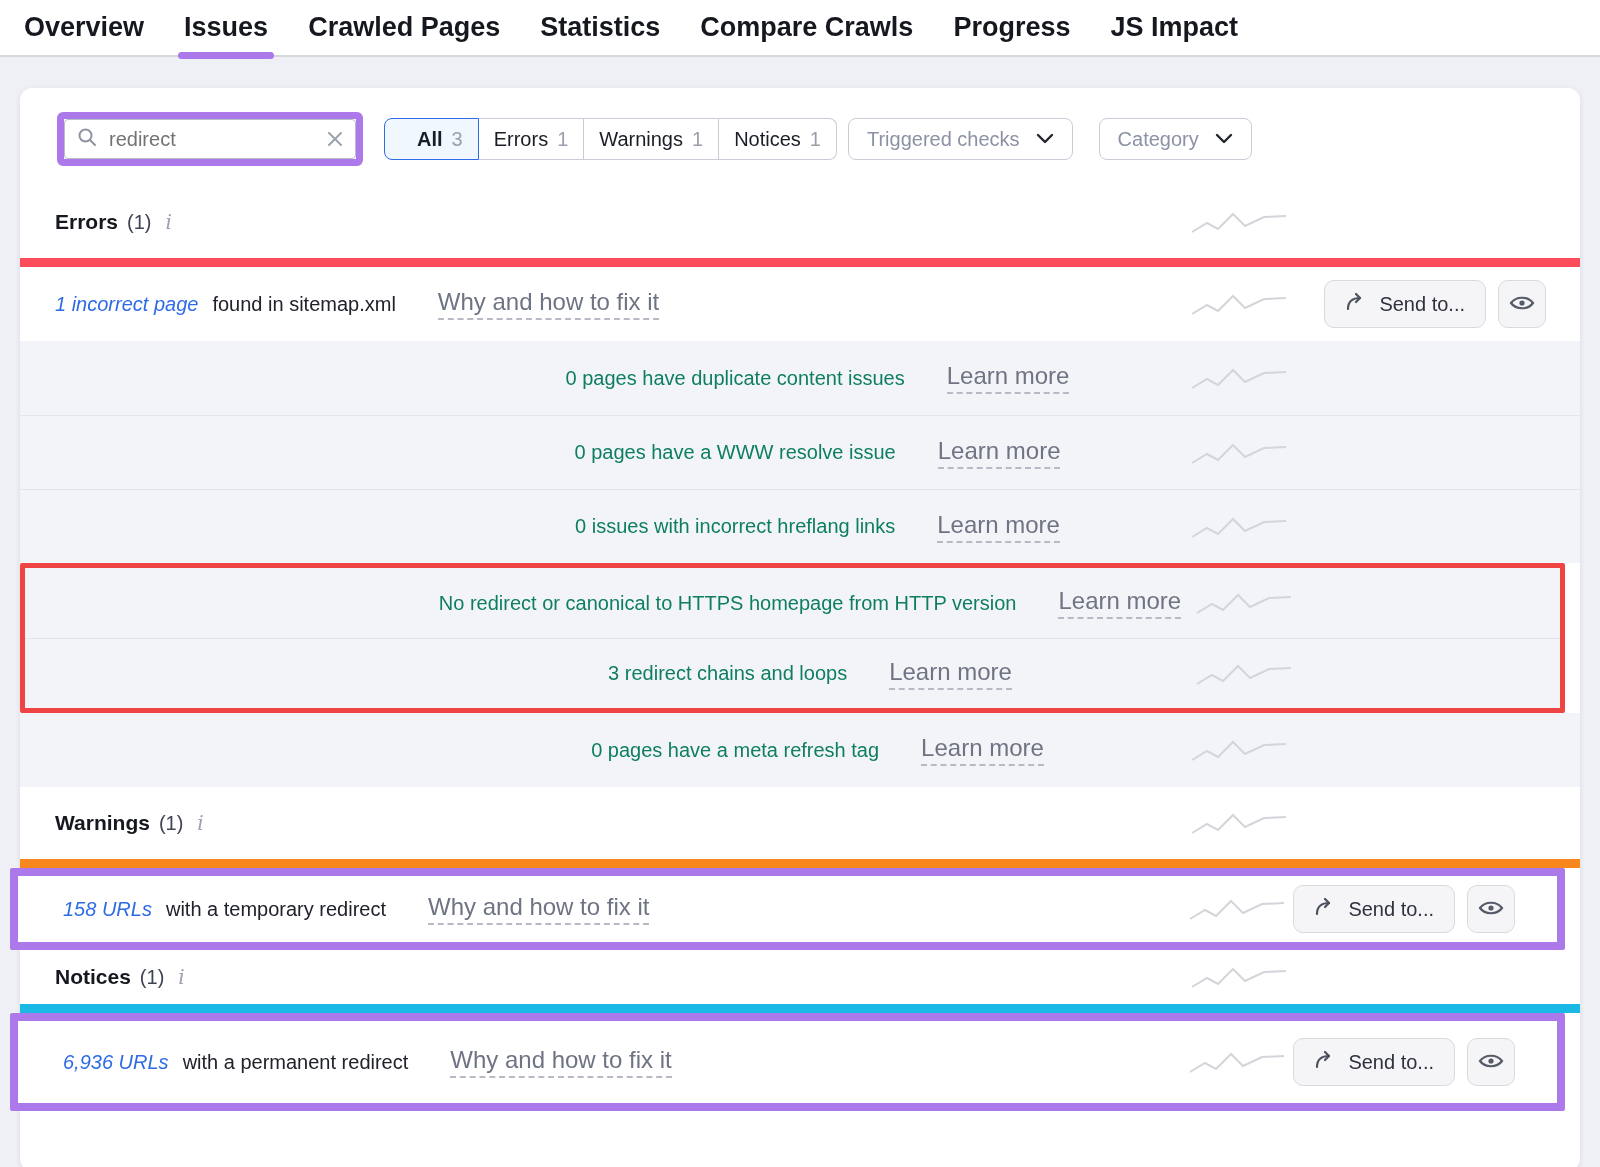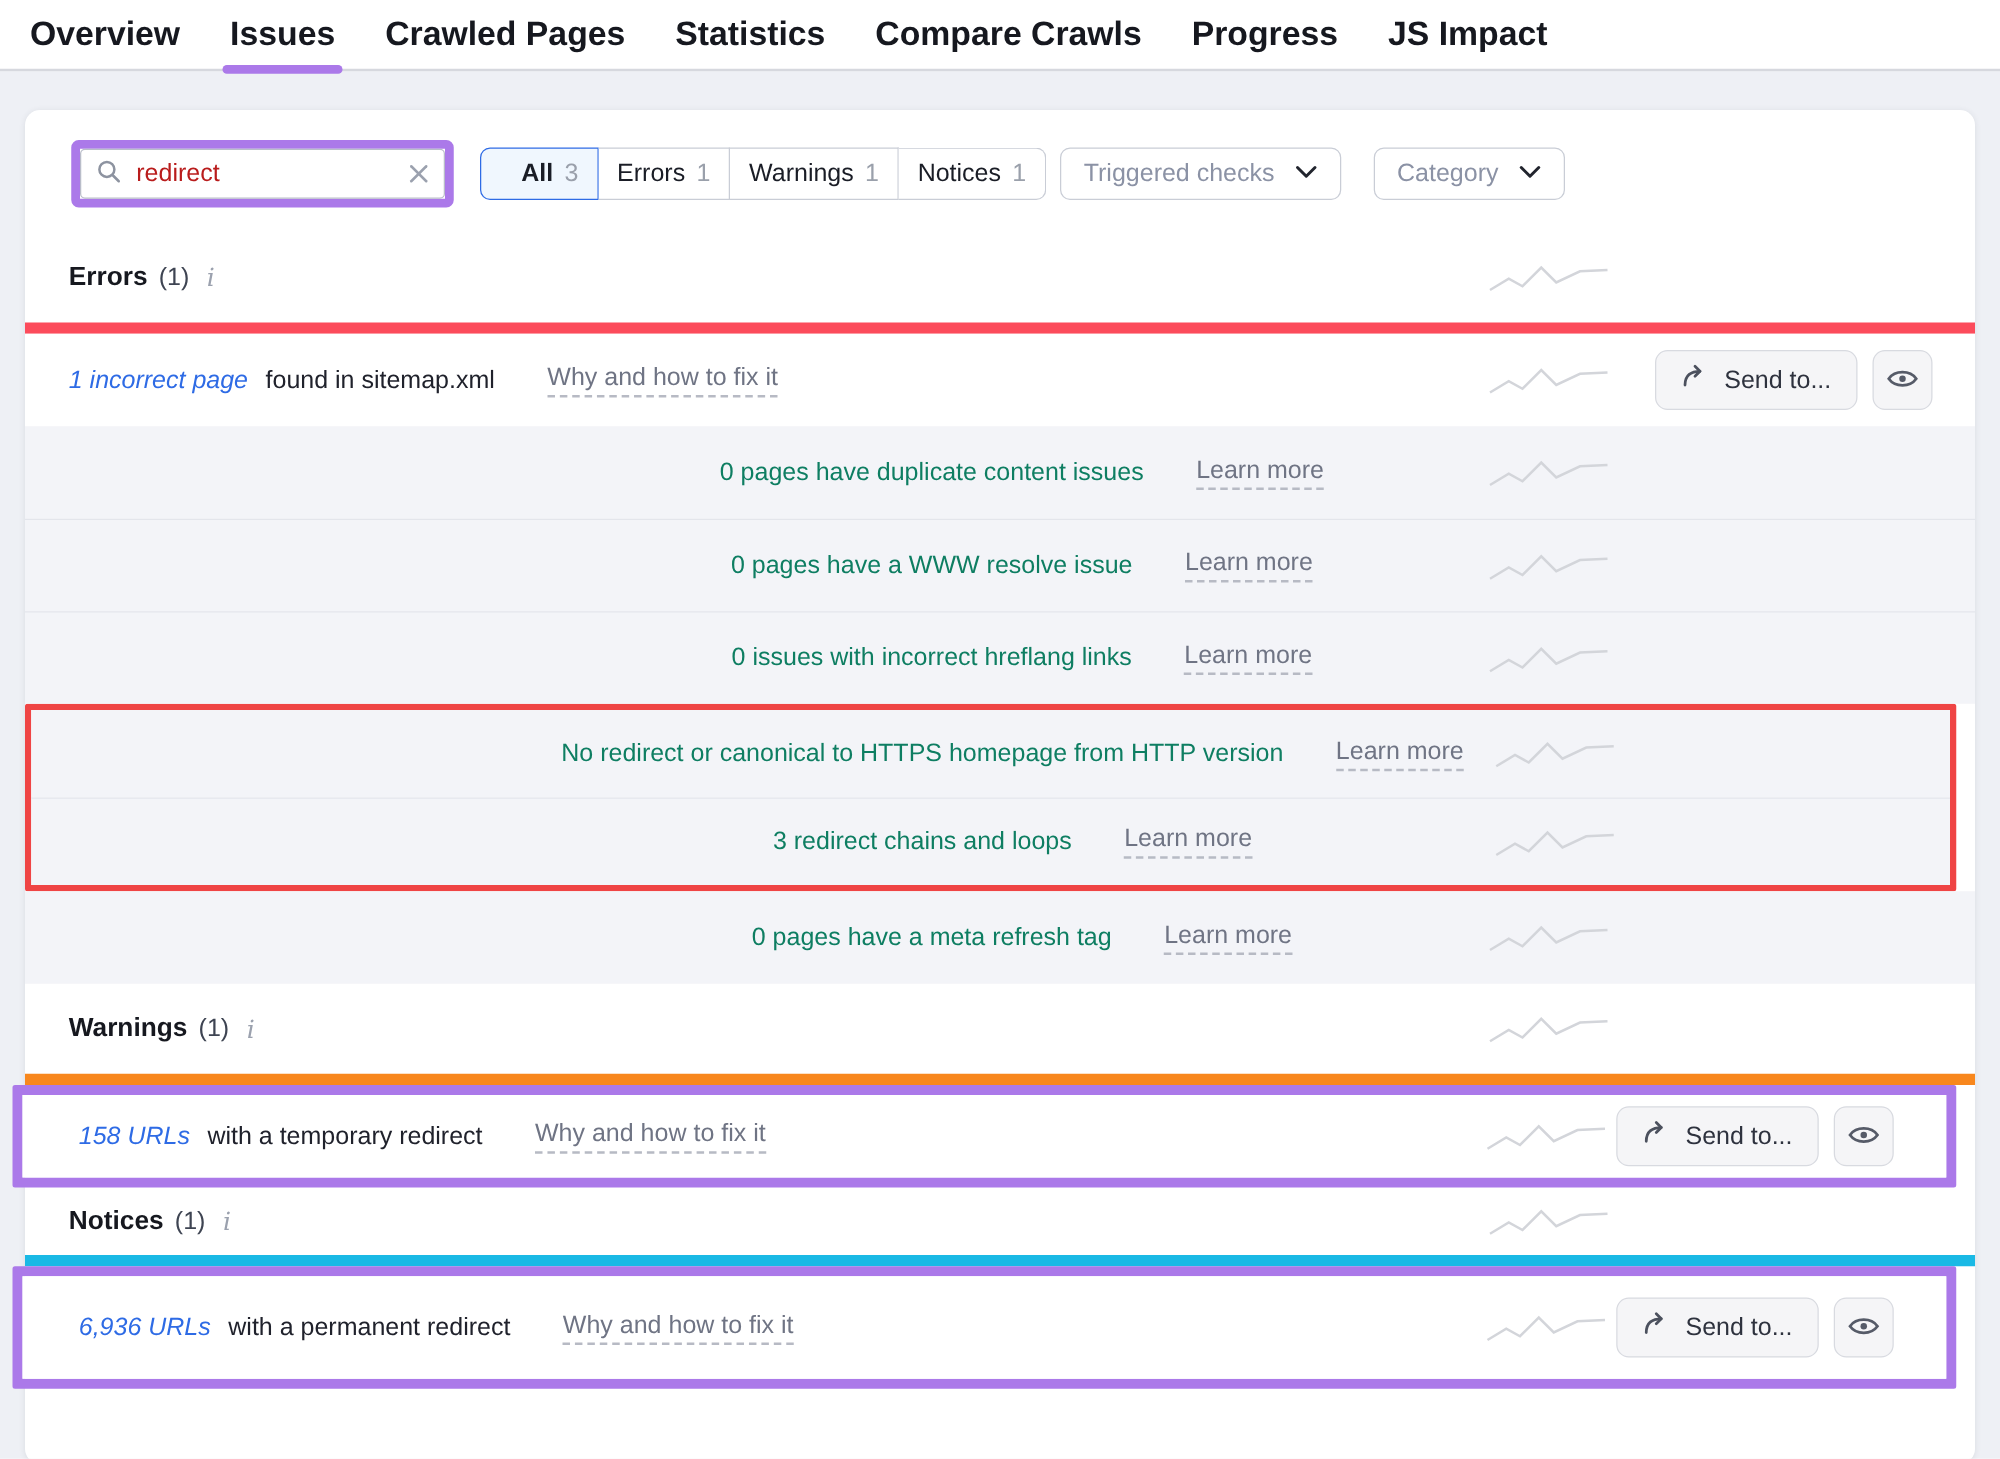--- a/index.html
+++ b/index.html
@@ -37,21 +37,21 @@
 
   
   .toolbar { display: flex; align-items: center; padding: 24px 14px 20px 37px; }
   .hl-search {
     border: 7px solid #ab79e9; border-radius: 6px; background: #fff;
   }
   .search-box {
     width: 292px; height: 40px; border: 1px solid #b9bdc9; border-radius: 4px;
     display: flex; align-items: center; gap: 12px; padding: 0 12px; background: #fff;
   }
-  .search-box .value { font-size: 20px; color: #b91c1c; }
+  .search-box .value { font-size: 20px; color: #737373; }
   .search-box .clear { margin-left: auto; display: flex; cursor: pointer; }
 
   .segmented { display: flex; margin-left: 22px; height: 42px; }
   .segment {
     display: flex; align-items: center; gap: 9px; padding: 0 15px;
     border: 1px solid #c9cdd6; border-left-width: 0; background: #fff; cursor: pointer;
   }
   .segment:first-child { border-radius: 8px 0 0 8px; border-left-width: 1px; }
   .segment:last-child  { border-radius: 0 8px 8px 0; }
   .segment .lbl { font-size: 20px; color: #1a1d26; }
@@ -79,21 +79,21 @@
   .bar.warning { background: #f8871d; }
   .bar.notice  { background: #1ab9e5; }
 
   .row { display: flex; align-items: center; height: 74px; padding-left: 35px; position: relative; background: #fff; }
   .row.passed-bg { background: #f3f4f8; justify-content: center; }
   .gray-block .row + .row, .hl-group .row + .row { border-top: 1px solid #e3e5eb; }
   .row-text { font-size: 20px; color: #20222c; }
   .row-text .link { color: #2e6be5; text-decoration: none; cursor: pointer; margin-right: 14px; font-style: italic; }
   .row-text.passed { color: #0e7e62; }
   .action {
-    font-size: 20px; color: #6f7484; margin-left: 42px; text-decoration: none; cursor: pointer;
+    font-size: 24px; color: #6f7484; margin-left: 42px; text-decoration: none; cursor: pointer;
     border-bottom: 2px dashed #b7bac4; padding-bottom: 2px; white-space: nowrap;
   }
   .sparkline { position: absolute; left: 1170px; top: 50%; transform: translateY(-50%); }
   .row-actions { position: absolute; right: 34px; top: 50%; transform: translateY(-50%); display: flex; gap: 12px; align-items: center; }
   .send-btn {
     display: flex; align-items: center; gap: 12px; height: 48px; padding: 0 20px;
     background: #f5f5f7; border: 1px solid #d8dae0; border-radius: 10px; cursor: pointer;
     font-family: "Liberation Sans", sans-serif; font-size: 20px; color: #2e323e;
   }
   .eye-btn {

